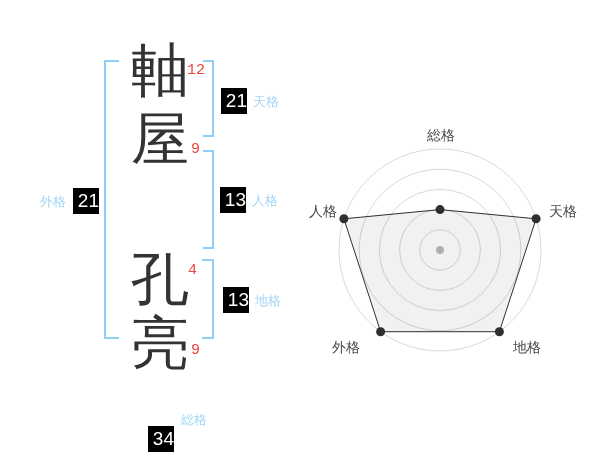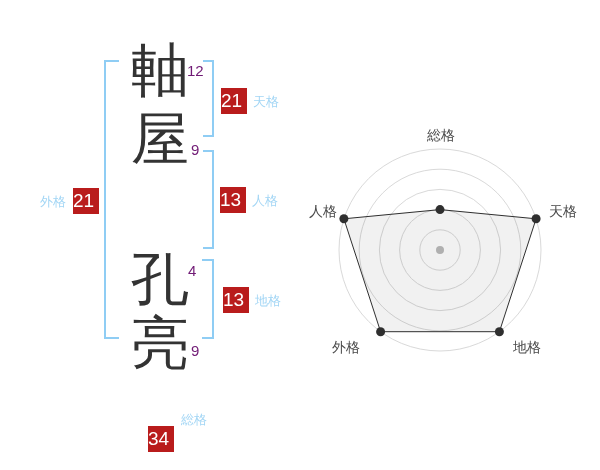--- a/index.html
+++ b/index.html
@@ -5,25 +5,25 @@
   html,body{margin:0;padding:0;background:#fff;}
   #canvas{
     position:relative;width:600px;height:470px;background:#ffffff;
     font-family:"Liberation Sans","DejaVu Sans",sans-serif;overflow:hidden;
   }
   .kanji{
     position:absolute;left:120px;width:80px;text-align:center;
     font-size:58px;line-height:58px;color:#333333;font-weight:500;
   }
   .strokes{
-    position:absolute;font-size:15px;line-height:15px;color:#701a75;
+    position:absolute;font-size:15px;line-height:15px;color:#ef4444;font-family:Liberation Mono, monospace;
   }
   .vbox{
-    position:absolute;width:26px;height:26px;background:#b91c1c;
-    color:#ffffff;font-size:19px;line-height:26px;text-align:left;
+    position:absolute;width:26px;height:26px;background:#000000;
+    color:#ffffff;font-size:19px;line-height:26px;text-align:right;
   }
   .vlabel{
     position:absolute;height:26px;line-height:27px;font-size:13px;color:#A3D6F5;
   }
   .vlabel.right-align{text-align:right;}
   .bracket{position:absolute;}
   .bracket.left-open{border:2px solid #8FCDF4;border-right:none;}
   .bracket.right-open{border:2px solid #8FCDF4;border-left:none;}
   #radar-svg{position:absolute;left:0;top:0;}
 </style>

